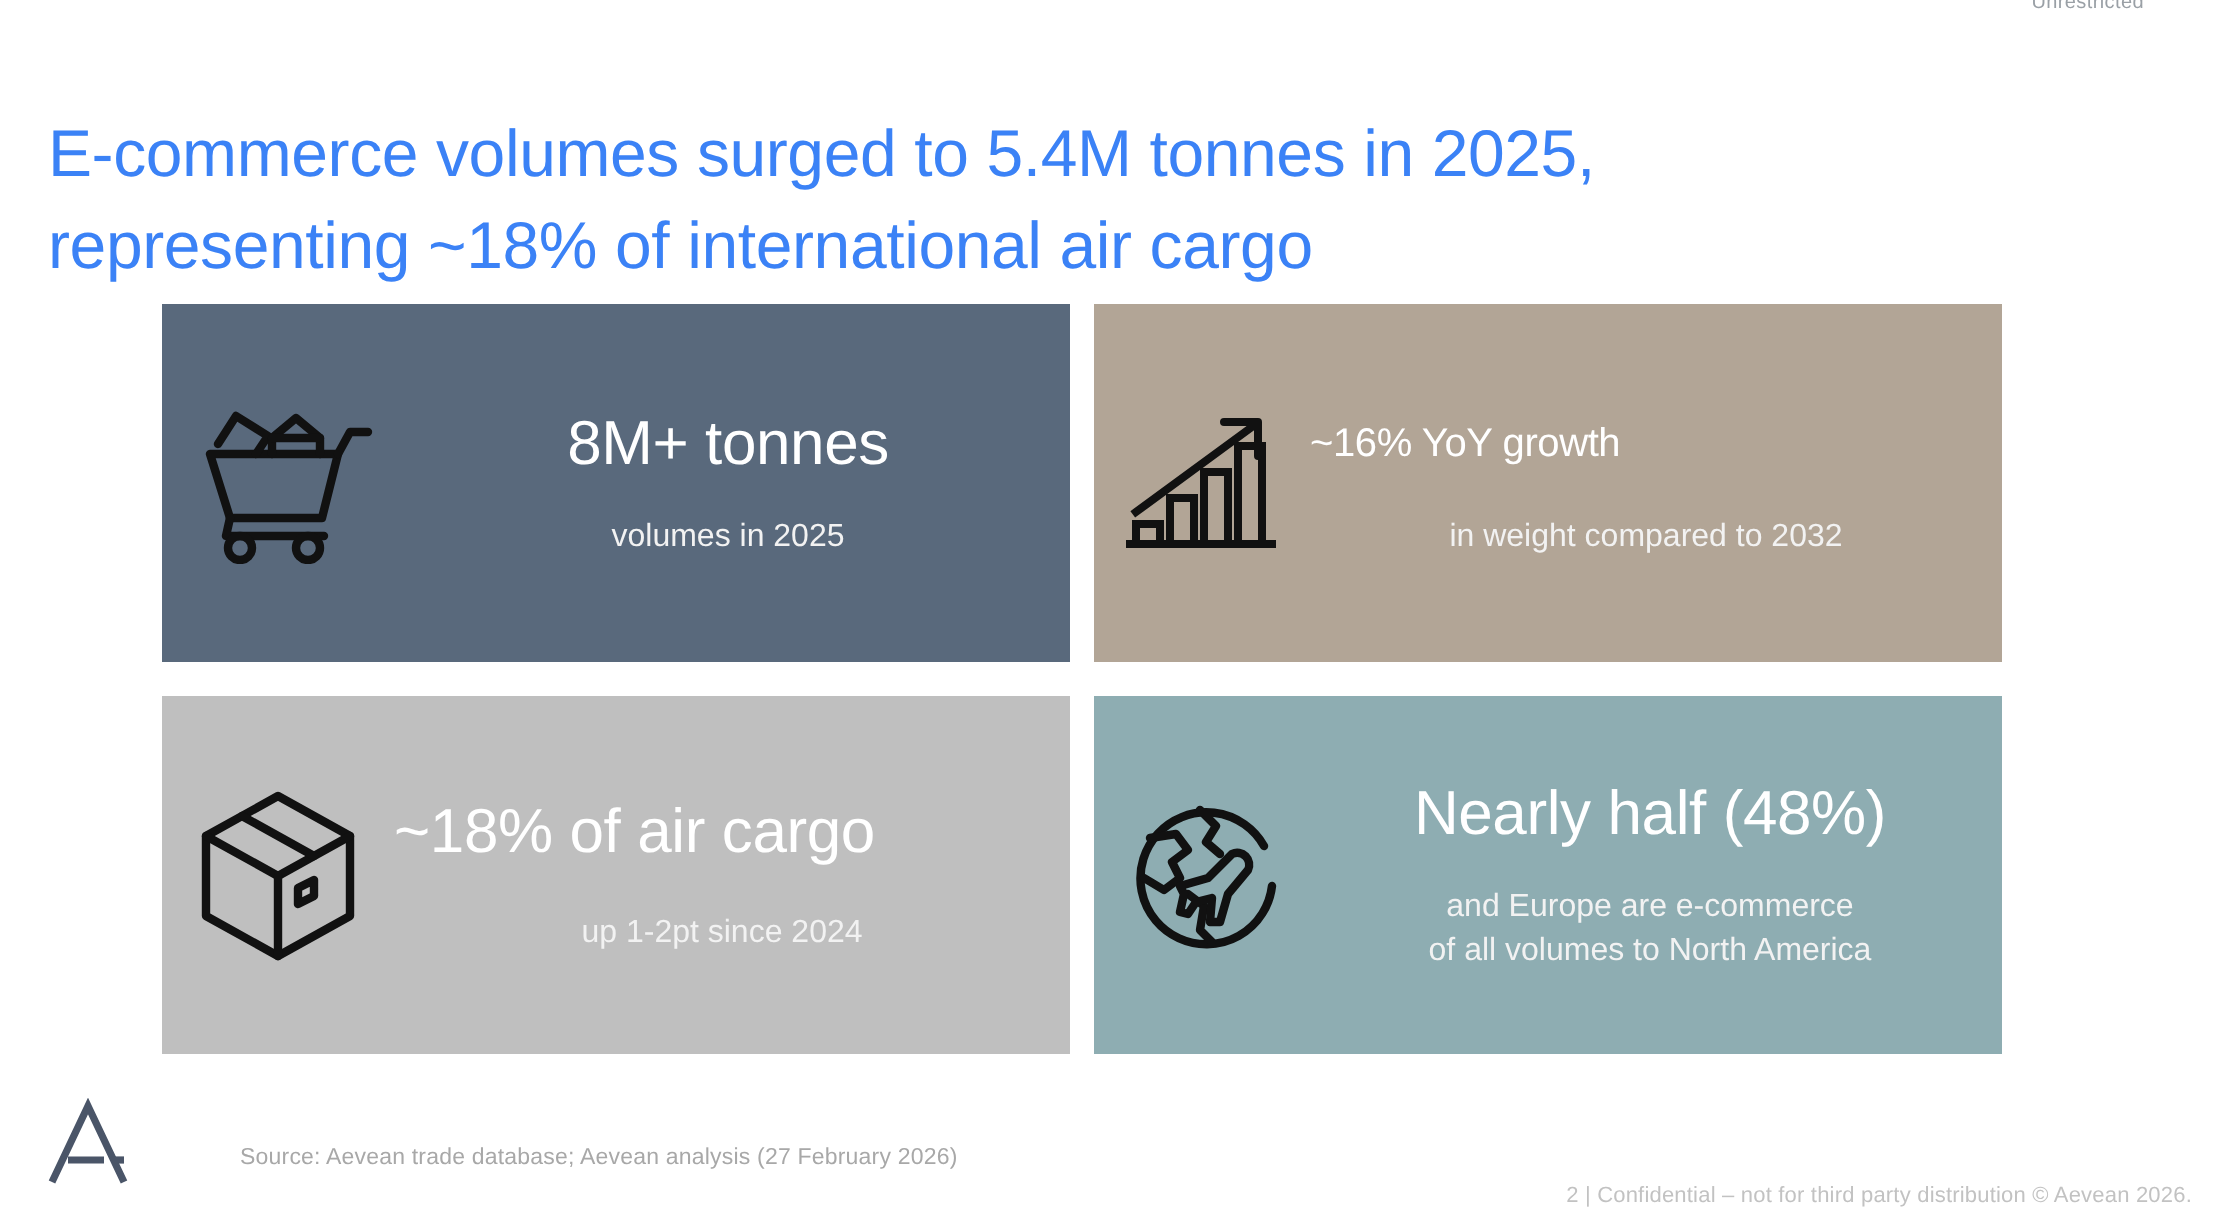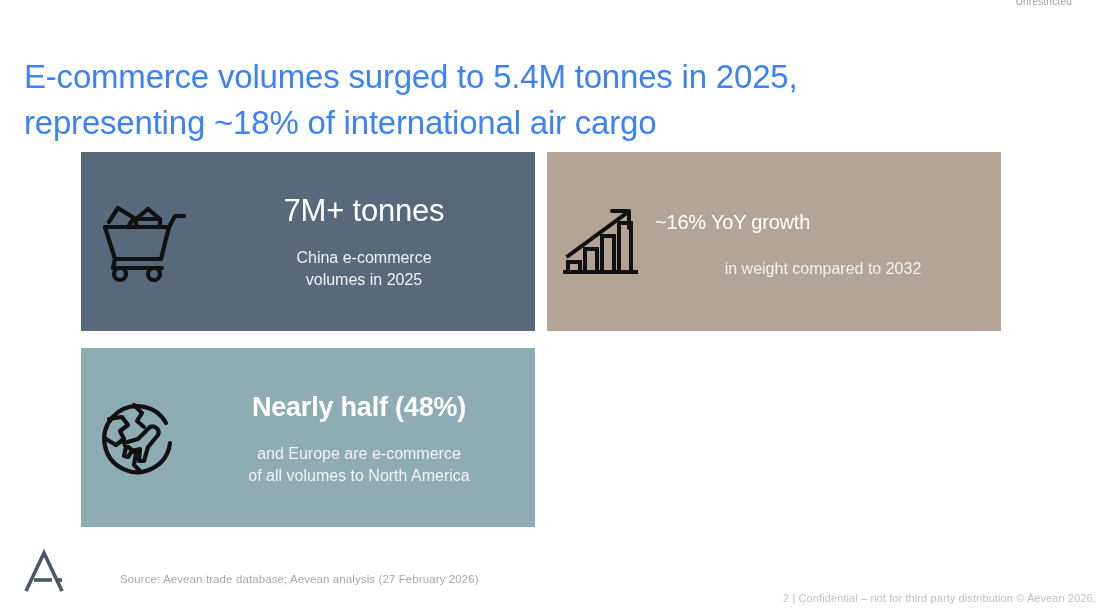--- a/index.html
+++ b/index.html
@@ -110,21 +110,21 @@
   .card-2 .card-headline { font-size: 20px; }
   .card-2 .card-sub { margin-top: 18px; width: 100%; text-align: center; }
 
   .card-3 .card-icon { width: 116px; }
   .card-3 .card-text { align-items: flex-start; }
   .card-3 .card-headline { font-size: 31px; }
   .card-3 .card-sub { margin-top: 22px; width: 100%; text-align: center; }
 
   .card-4 .card-icon { width: 112px; }
   .card-4 .card-text { align-items: center; }
-  .card-4 .card-headline { font-size: 27px; font-weight: bold; }
+  .card-4 .card-headline { font-size: 31px; }
   .card-4 .card-sub { margin-top: 18px; }
 
   
   .footer-logo {
     position: absolute;
     left: 22px;
     top: 549px;
     width: 48px;
     height: 46px;
   }
@@ -173,23 +173,22 @@
         <circle cx="24" cy="72" r="6"></circle>
         <circle cx="58" cy="72" r="6"></circle>
 
         <path d="M13 20 L22 6 L38 16 L32 25"></path>
 
         <path d="M40 25 L40 17 L52 7 L64 17 L64 25"></path>
         <path d="M40 17 L64 17"></path>
       </svg>
     </div>
     <div class="card-text">
-      <div class="card-headline" style="color: rgb(255, 255, 255);">7M+ tonnes</div>
-      <div class="card-sub">
-        <span class="sline">China e-commerce</span>
+      <div class="card-headline" style="color: rgb(255, 255, 255);">8M+ tonnes</div>
+      <div class="card-sub">
         <span class="sline">volumes in 2025</span>
       </div>
     </div>
   </div>
 
   <div class="card card-2" style="background: rgb(178, 165, 150);">
     <div class="card-icon">
       <svg width="78" height="76" viewBox="0 0 78 76" fill="none" stroke="#111111" stroke-width="4" stroke-linecap="square" stroke-linejoin="miter">
 
         <path d="M3 68 H74"></path>
@@ -204,20 +203,41 @@
       </svg>
     </div>
     <div class="card-text">
       <div class="card-headline" style="color: rgb(255, 255, 255);">~16% YoY growth</div>
       <div class="card-sub">
         <span class="sline">in weight compared to 2032</span>
       </div>
     </div>
   </div>
 
+  <div class="card card-3" style="background: rgb(191, 191, 191);">
+    <div class="card-icon">
+      <svg width="84" height="88" viewBox="0 0 84 88" fill="none" stroke="#111111" stroke-width="4.2" stroke-linecap="round" stroke-linejoin="round">
+
+        <path d="M42 4 L78 24 L78 64 L42 84 L6 64 L6 24 Z"></path>
+
+        <path d="M6 24 L42 44 L78 24"></path>
+        <path d="M42 44 L42 84"></path>
+
+        <path d="M24 14 L60 34"></path>
+
+        <path d="M52 50 L60 46 L60 54 L52 58 Z"></path>
+      </svg>
+    </div>
+    <div class="card-text">
+      <div class="card-headline" style="color: rgb(255, 255, 255);">~18% of air cargo</div>
+      <div class="card-sub">
+        <span class="sline">up 1-2pt since 2024</span>
+      </div>
+    </div>
+  </div>
 
   <div class="card card-4" style="background: rgb(142, 173, 178);">
     <div class="card-icon">
       <svg width="86" height="86" viewBox="0 0 86 86" fill="none" stroke="#111111" stroke-width="4.2" stroke-linecap="round" stroke-linejoin="round">
 
         <path d="M72 28 A33 33 0 1 0 76 48"></path>
 
         <path d="M15 24 L28 22 L34 30 L26 36 L30 44 L22 50 L12 44"></path>
         <path d="M40 10 L48 18 L43 26 L50 32"></path>
         <path d="M34 52 L42 58 L40 70 L46 76"></path>

